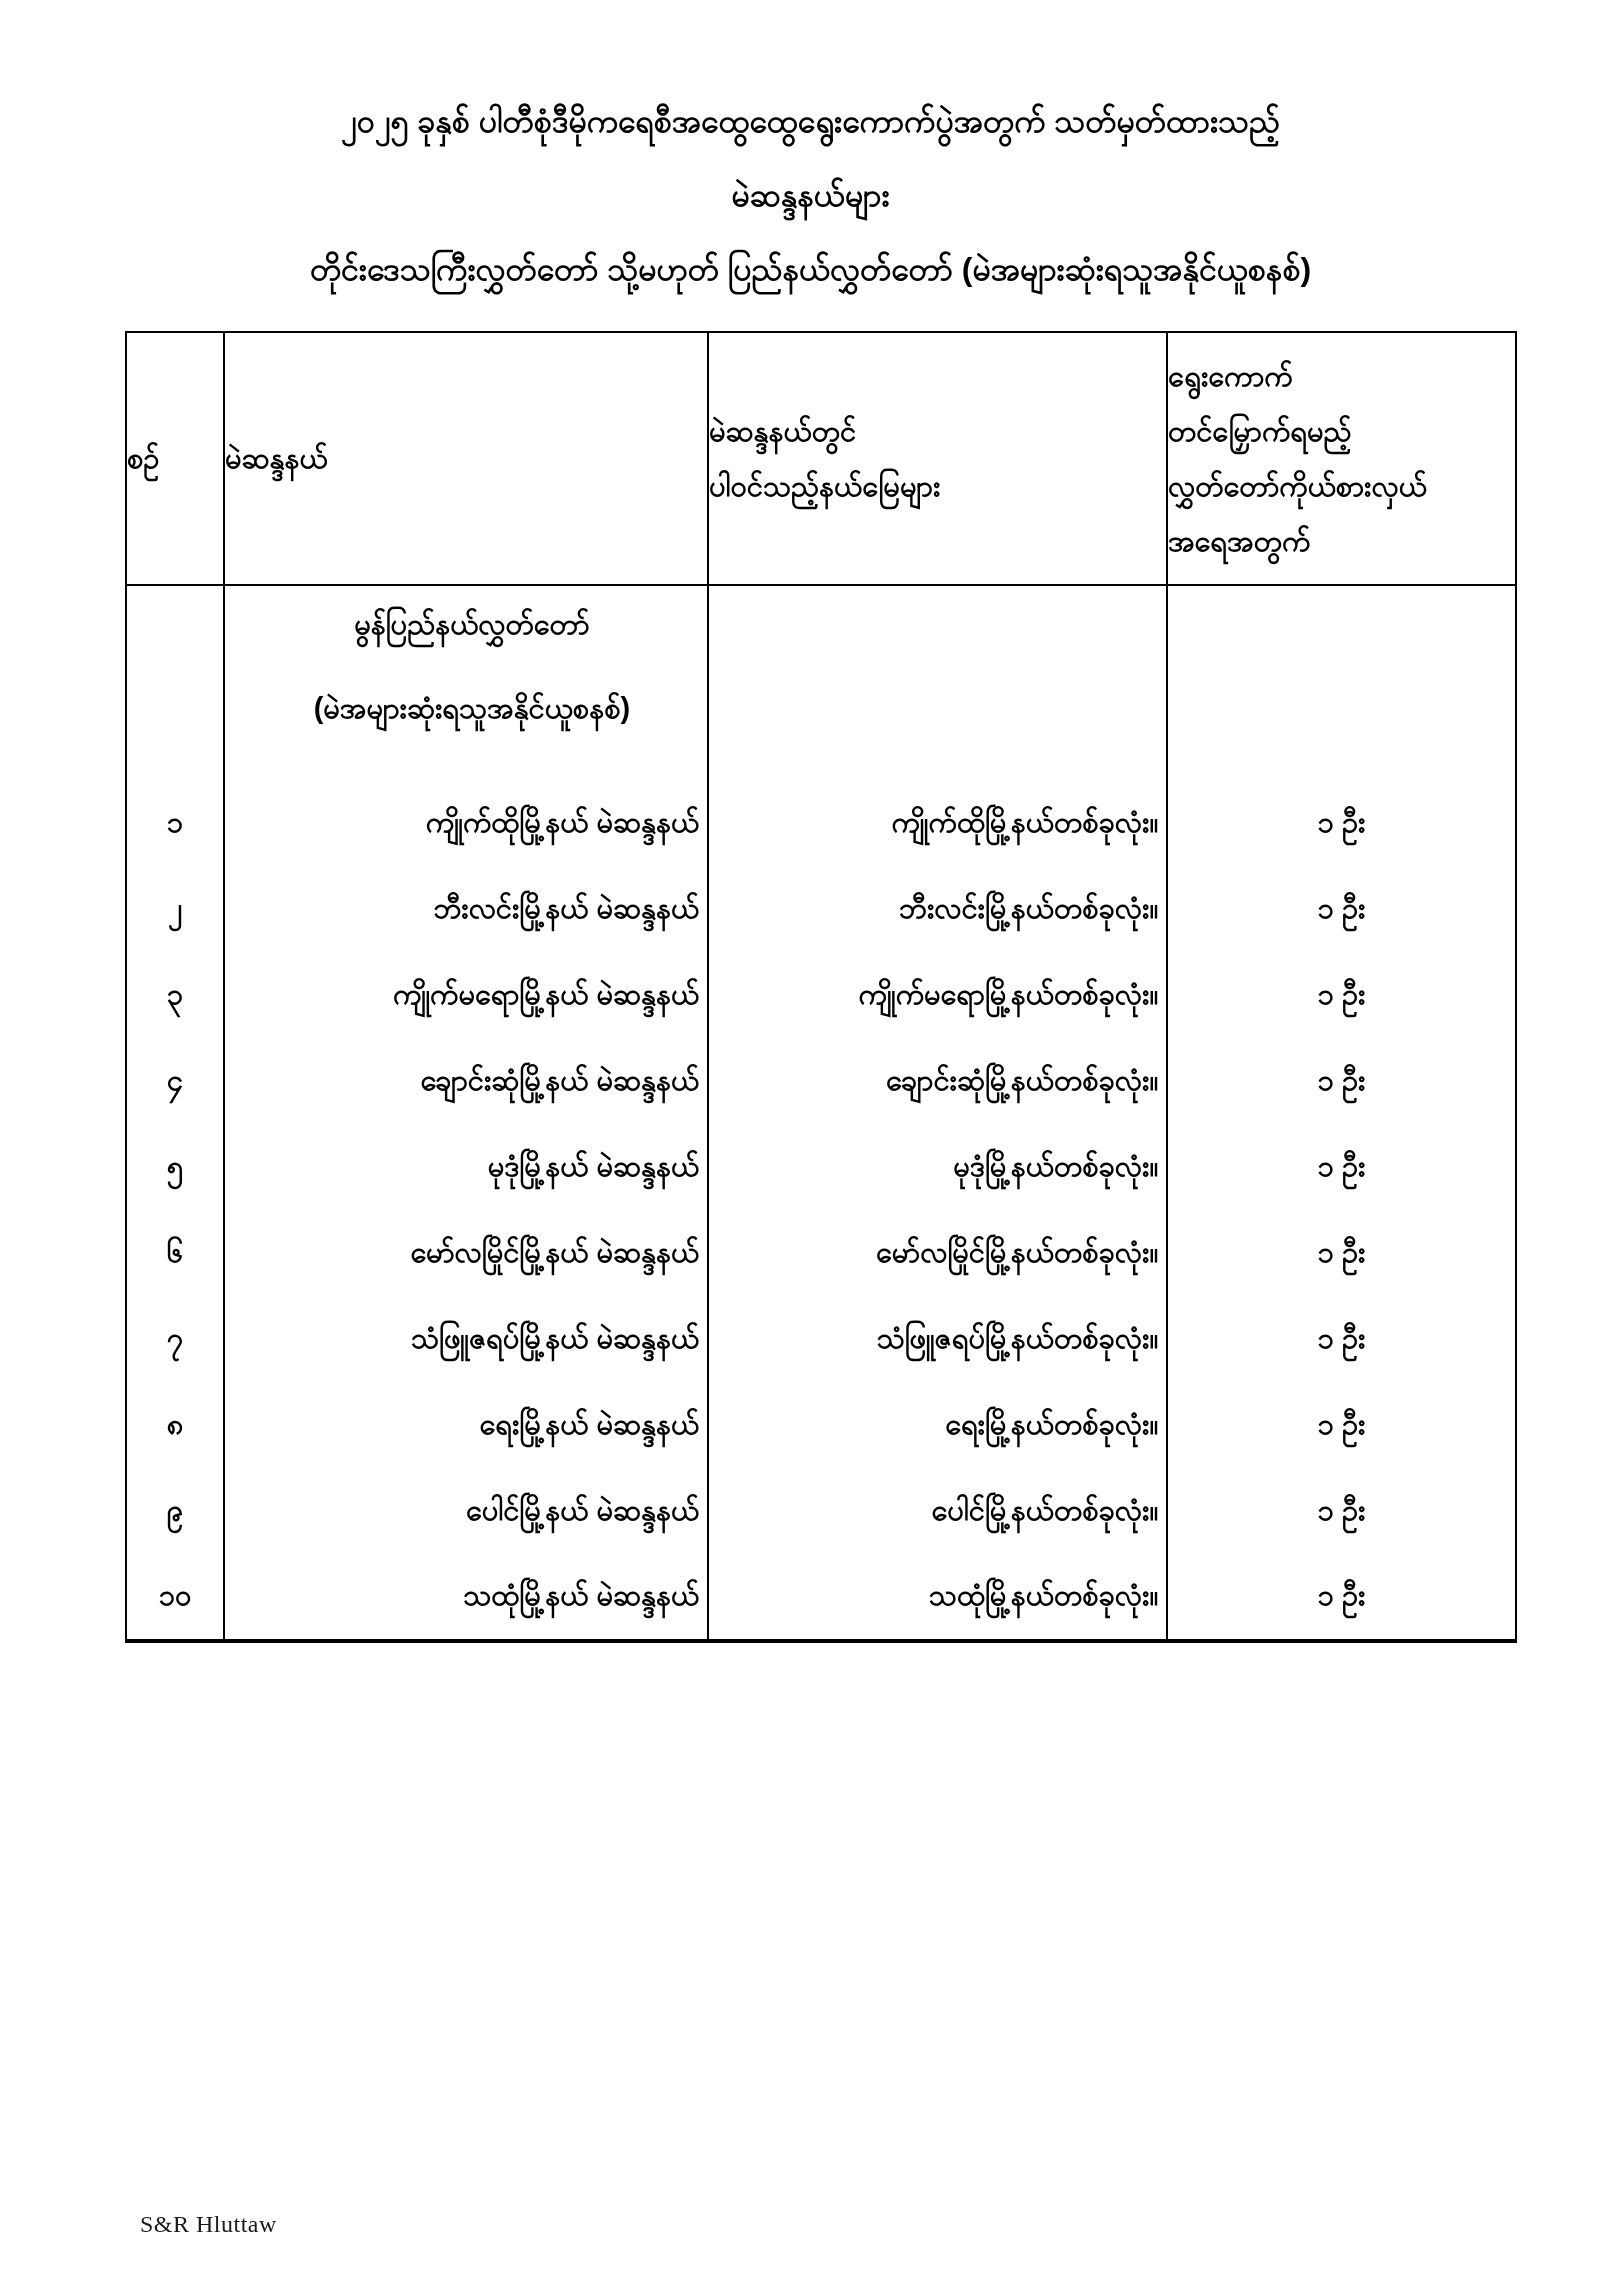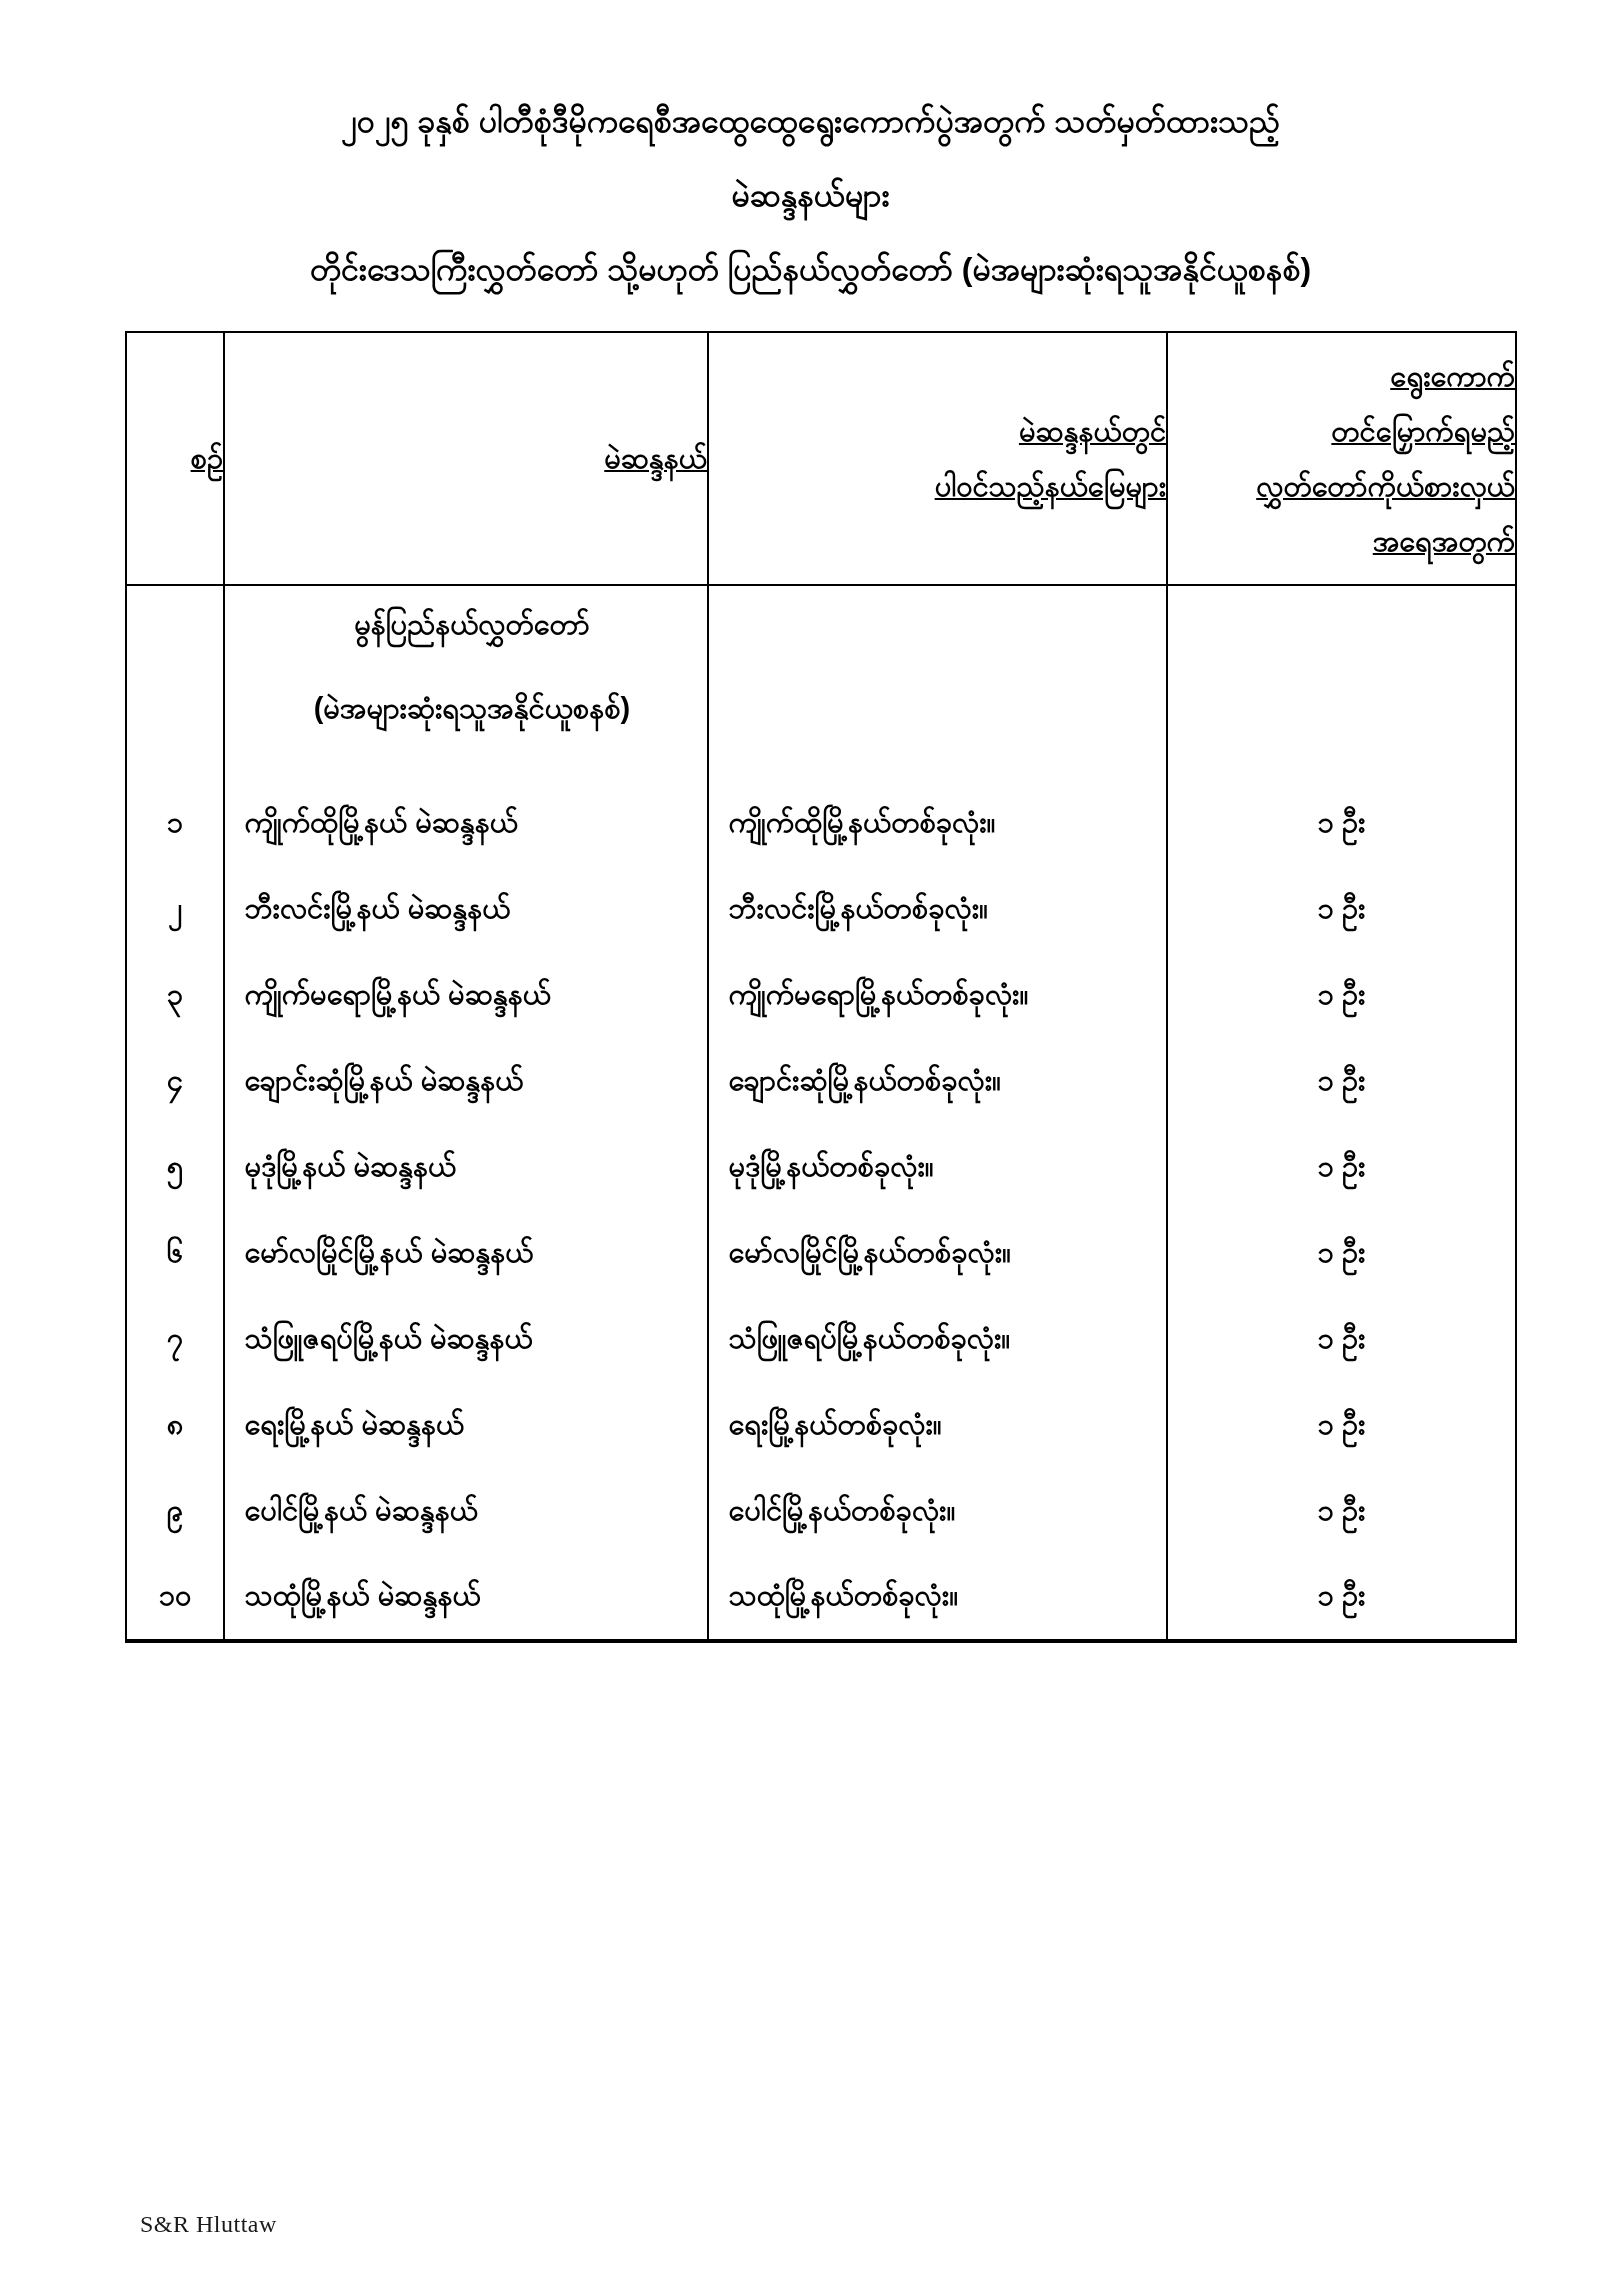--- a/index.html
+++ b/index.html
@@ -35,30 +35,29 @@
     border-left:2.9px solid #000;
     border-right:2.9px solid #000;
     font-weight:700;
     font-size:29px;
     color:#000;
   }
   .tbl thead th {
     border-bottom:2.9px solid #000;
     height:253px;
     vertical-align:middle;
-    text-align:right;
+    text-align:left;
     line-height:55px;
-    text-decoration:underline;
   }
   .pre { white-space:pre-line; }
   tr.section-row td { height:196px; vertical-align:top; }
   .section-cell { text-align:center; padding:13.7px 7.8px 0 19.6px; line-height:49px; }
   .section-line-2 { margin-top:35px; }
   tr.data-row td { height:86px; vertical-align:middle; }
-  td.cell-left  { text-align:left; padding-left:19.6px; padding-right:7.8px; }
+  td.cell-left  { text-align:right; padding-left:19.6px; padding-right:7.8px; }
   td.cell-center{ text-align:center; }
   .footer-mark {
     position:absolute;
     left:140px; top:2211px;
     font-family:"Liberation Serif","DejaVu Serif",serif;
     font-size:24px;
     color:#1a1a1a;
     letter-spacing:0.5px;
   }
 </style>

